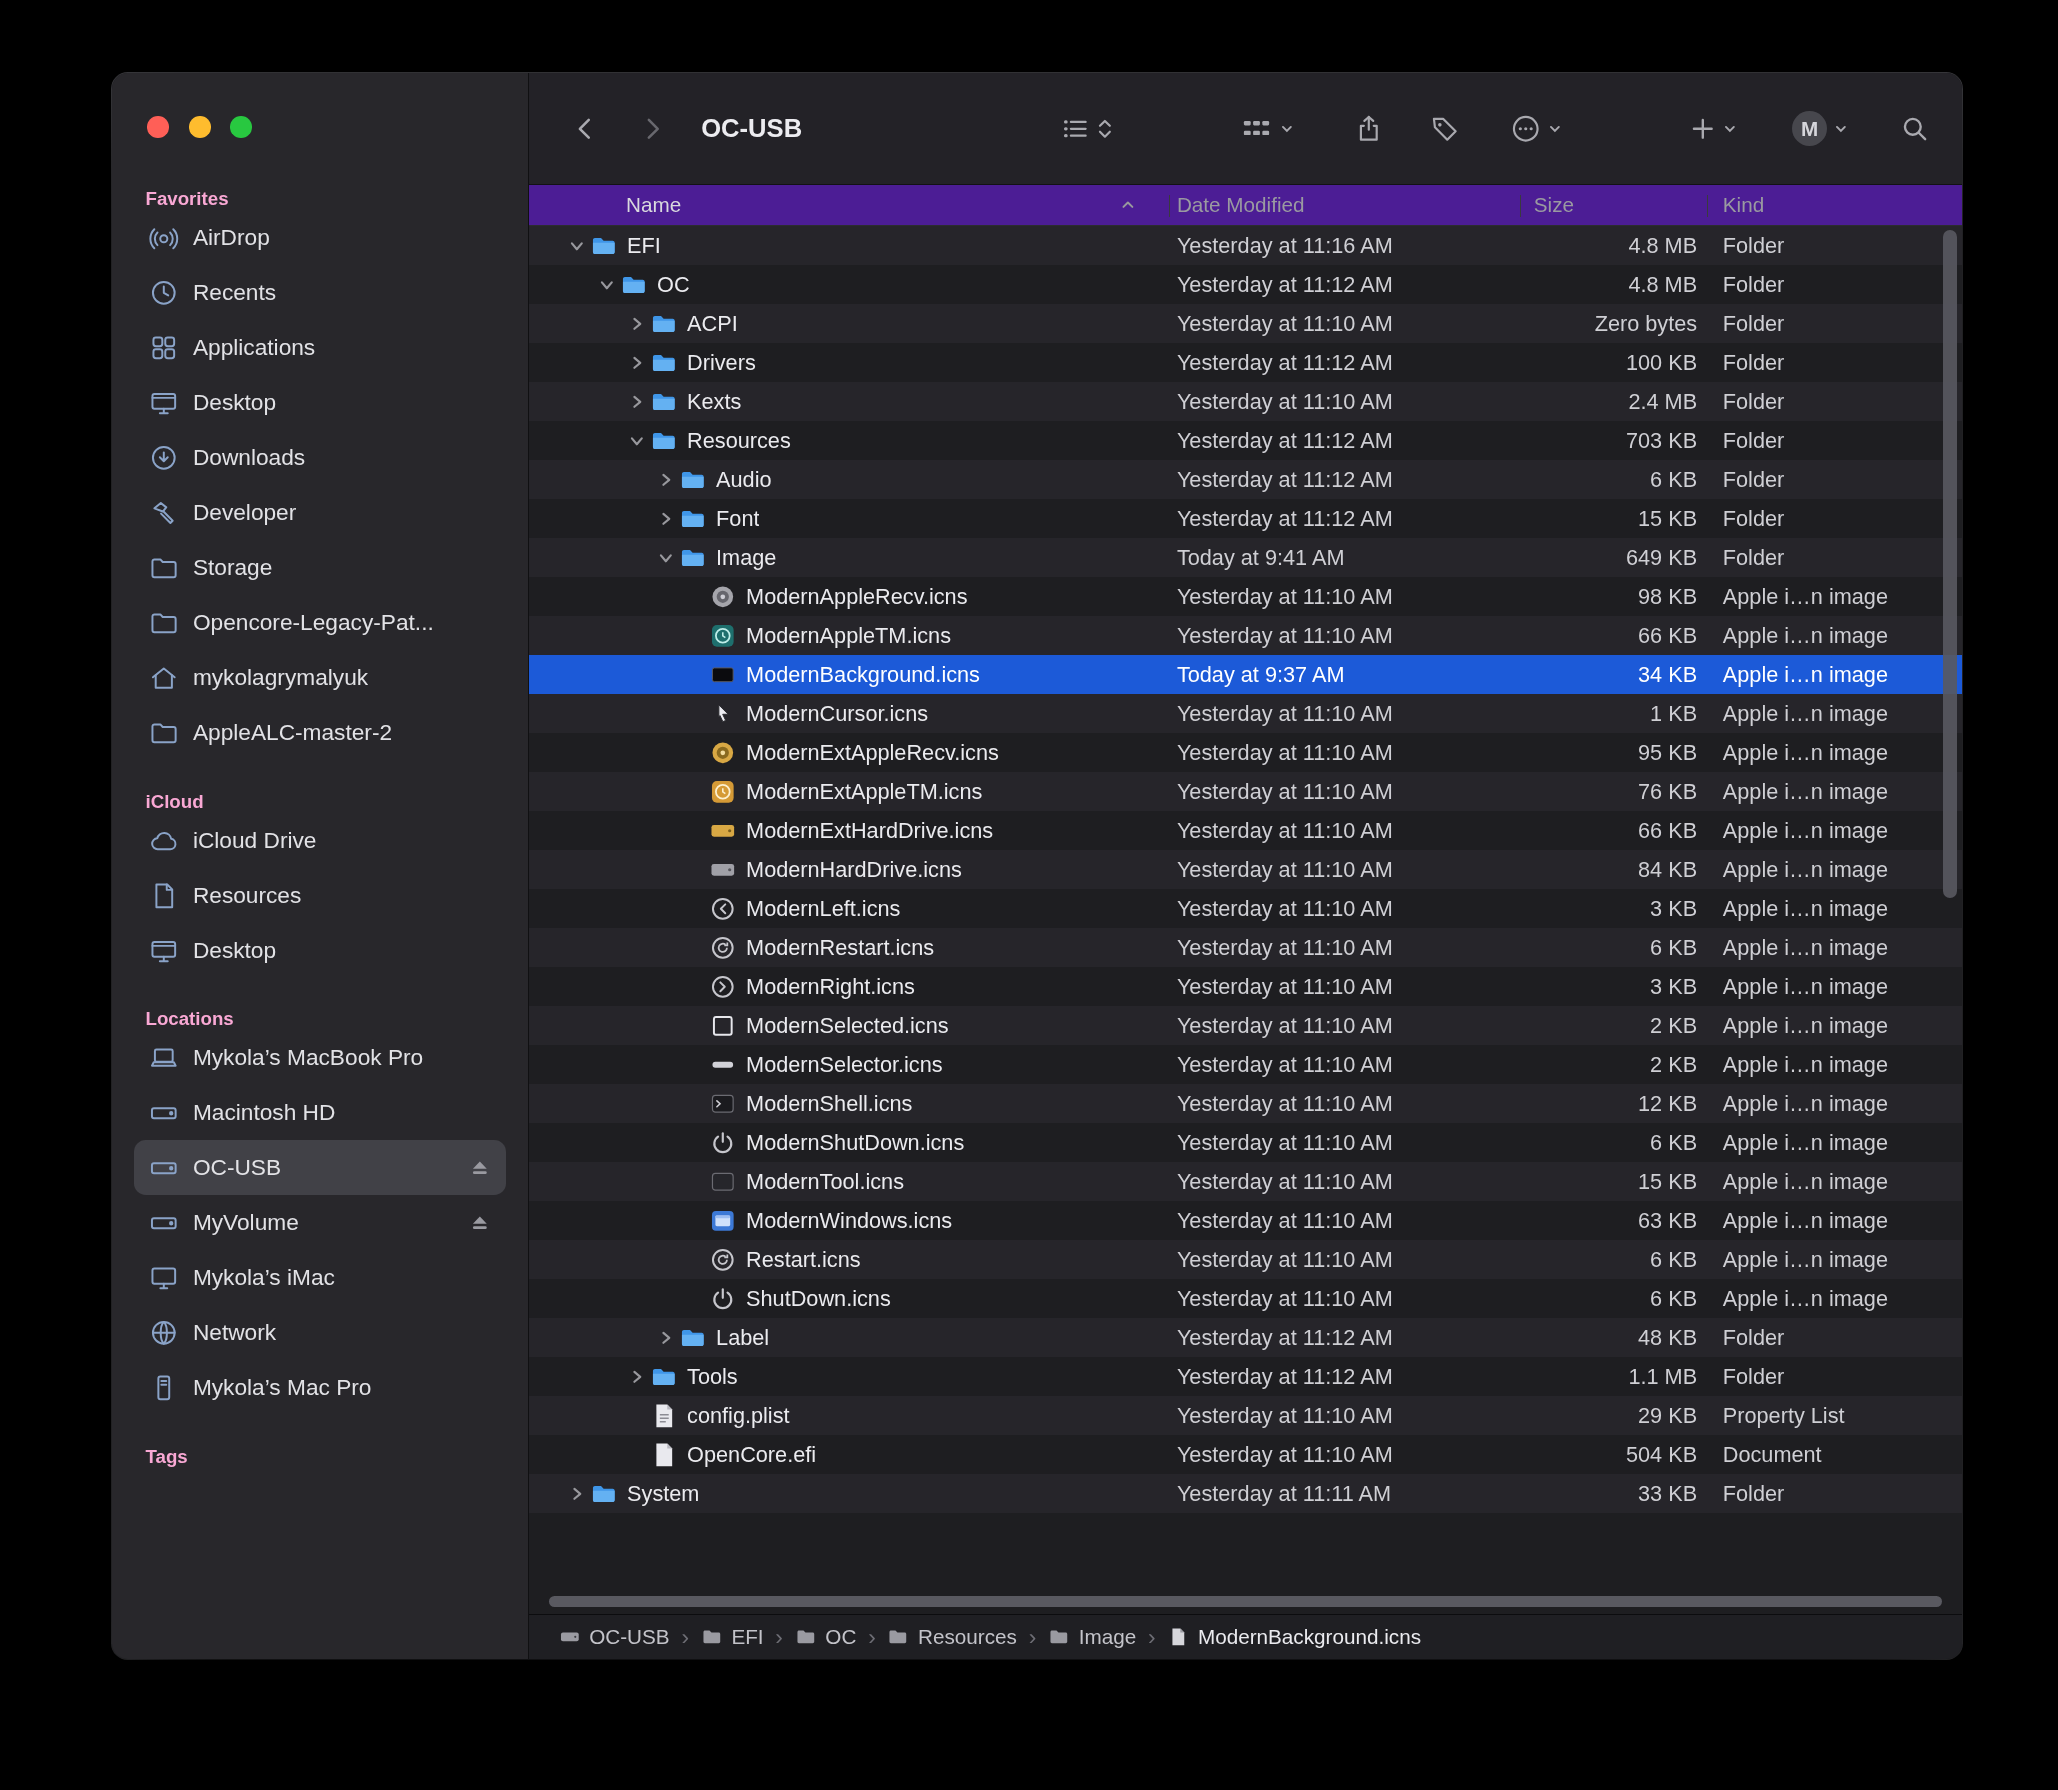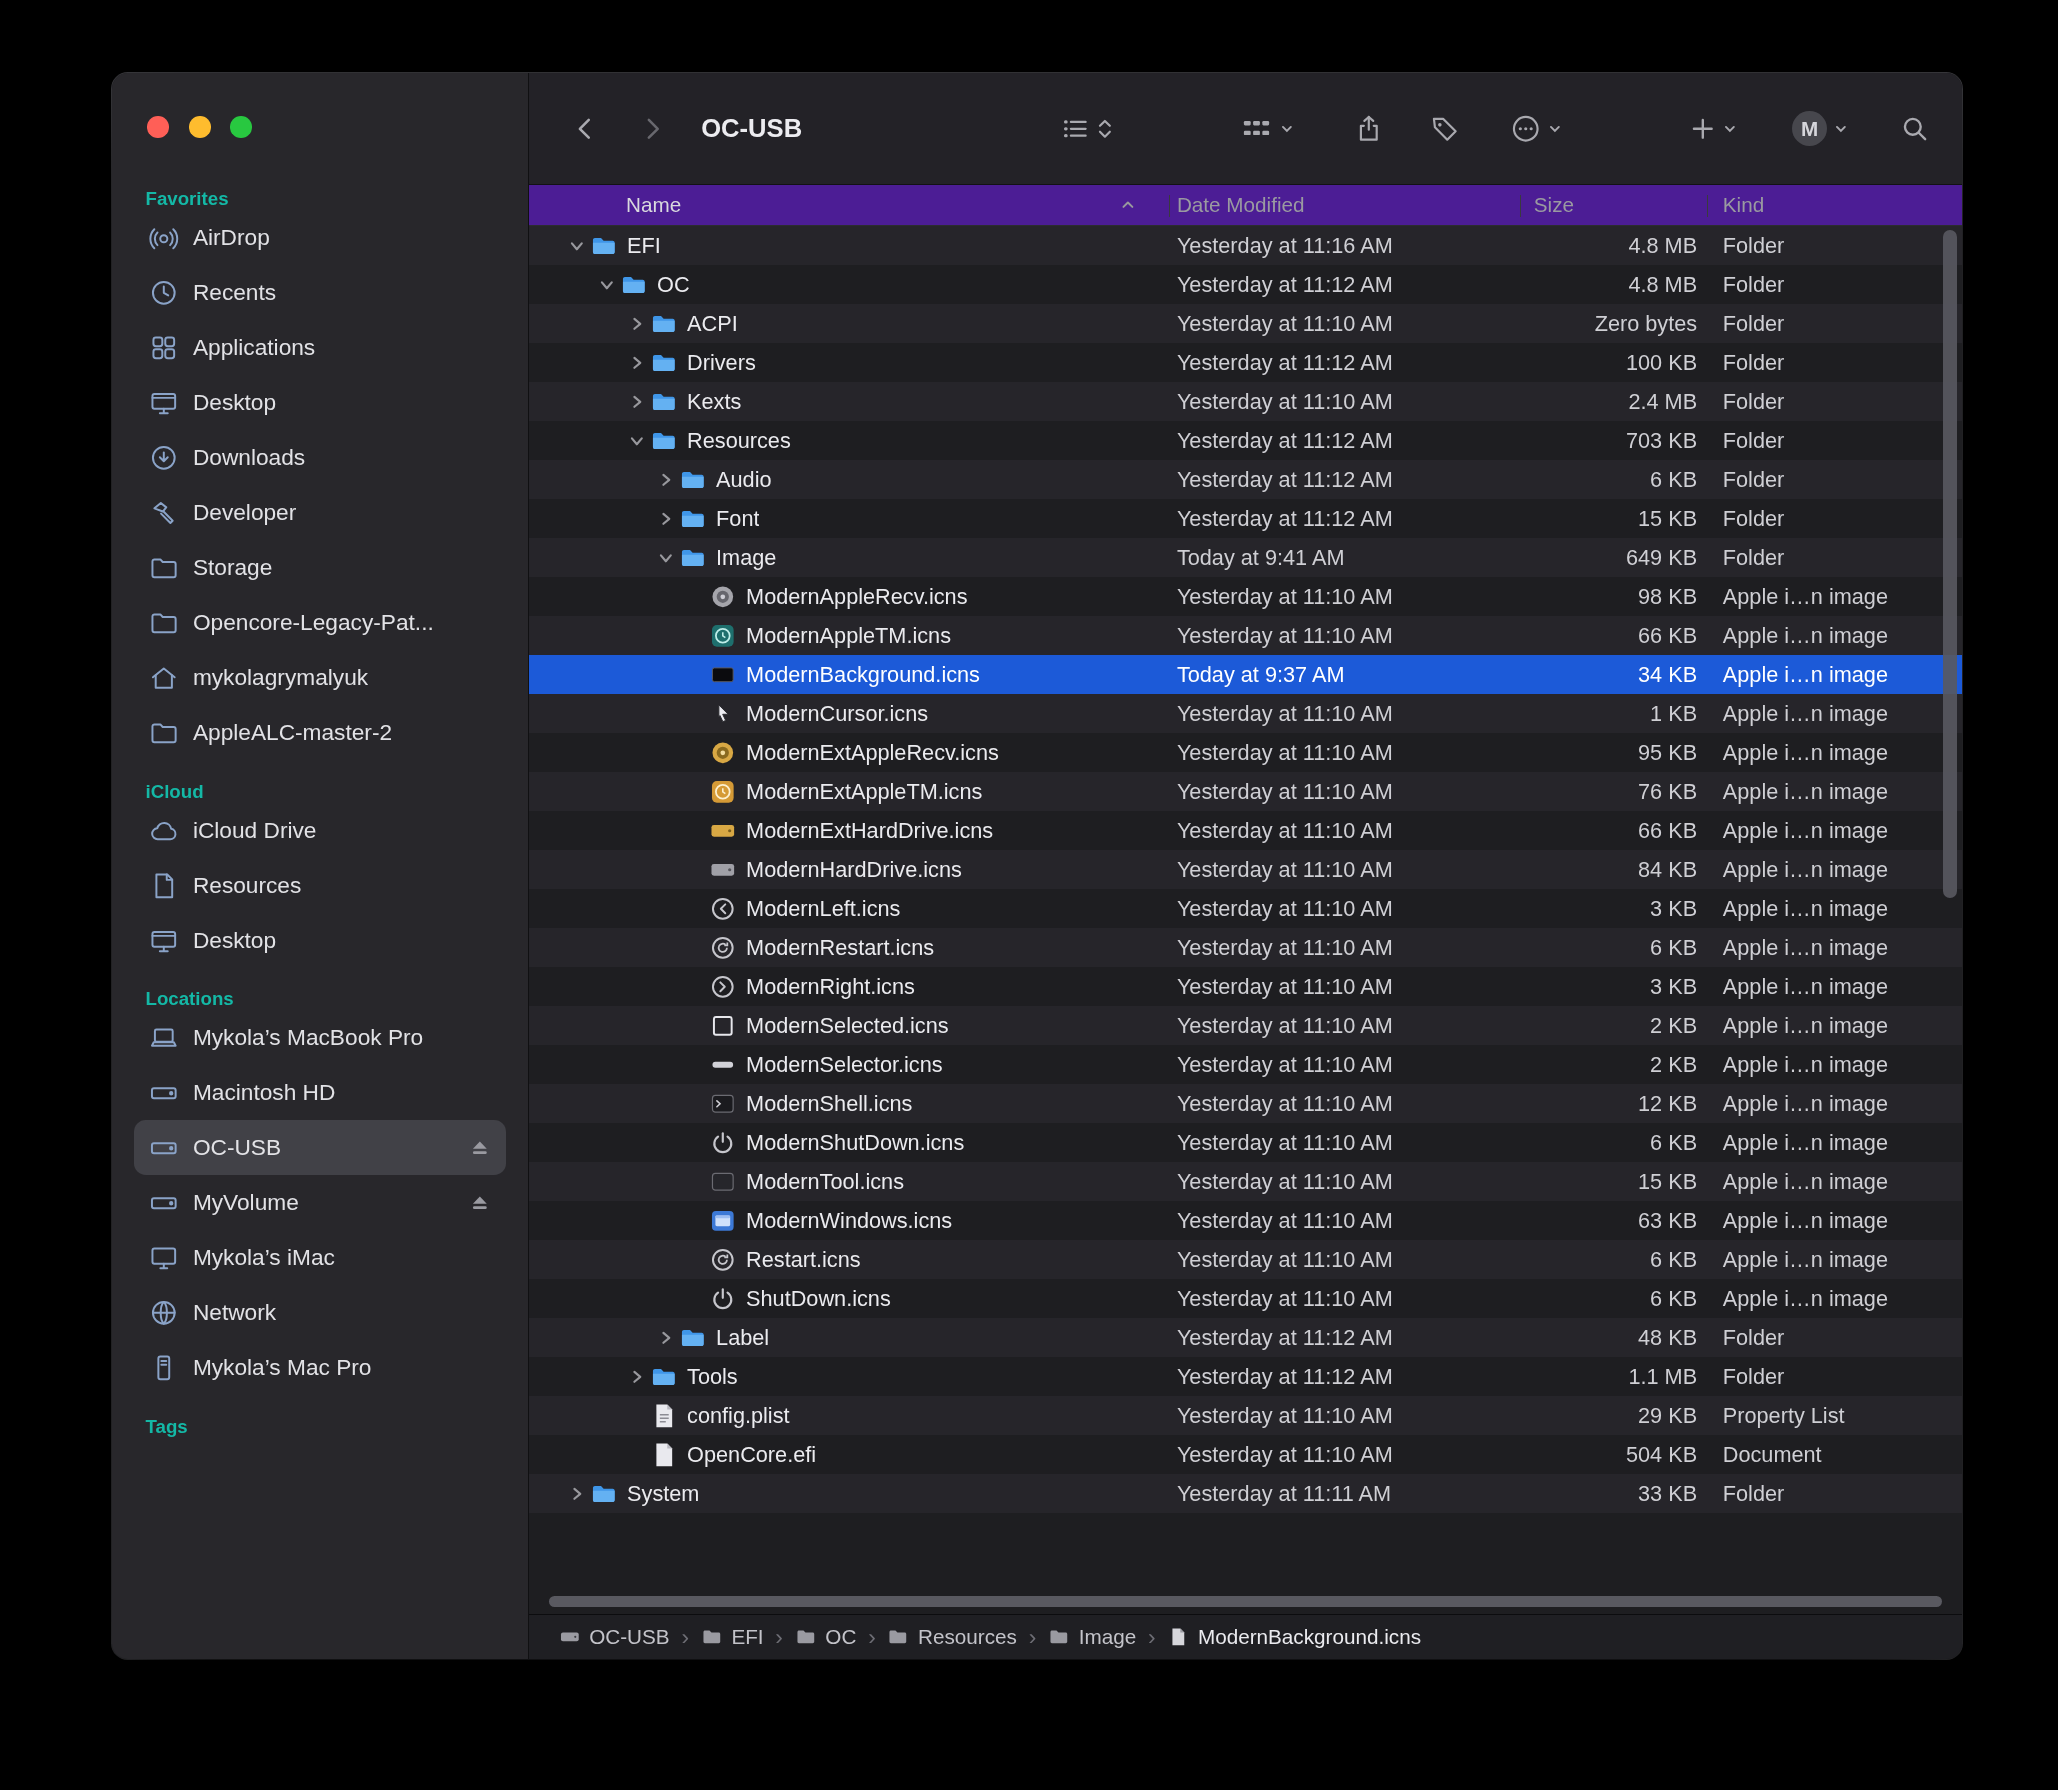--- a/index.html
+++ b/index.html
@@ -2,23 +2,23 @@
 <html><head>
 <meta charset="utf-8">
 <style>
 *{margin:0;padding:0;box-sizing:border-box}
 html,body{width:2059px;height:1791px;background:#000;font-family:"Liberation Sans","DejaVu Sans",sans-serif;overflow:hidden;position:relative}
 .window{position:absolute;left:112px;top:73px;width:1850px;height:1586px;border-radius:15.8px;overflow:hidden;display:flex;background:#1e1e21;box-shadow:0 49px 118px rgba(0,0,0,.9),0 0 0 1px #3c3c40}
 .sidebar{width:417px;flex-shrink:0;background:#28272b;border-right:1px solid #101012;padding:0 21.7px;display:flex;flex-direction:column;overflow:hidden}
 .traffic{display:flex;gap:19.7px;padding:43px 13.8px 0}
 .tl{width:21.7px;height:21.7px;border-radius:50%}
 .tl-close{background:#ff5f57}.tl-min{background:#febc2e}.tl-zoom{background:#28c840}
-.sb-sections .sb-section{margin-top:13px}
+.sb-sections .sb-section{margin-top:23px}
 .sb-sections .sb-section:first-child{margin-top:43px}
-.sb-title{color:#14b8a6;font-size:18.7px;font-weight:700;padding:0 11.8px;height:29.6px;display:flex;align-items:flex-end}
+.sb-title{color:#f9a8d4;font-size:18.7px;font-weight:700;padding:0 11.8px;height:29.6px;display:flex;align-items:flex-end}
 .sb-item{display:flex;align-items:center;gap:13.8px;height:55px;padding:0 15.8px;border-radius:11.8px;color:#e2e2e6;font-size:22.7px}
 .sb-item.selected{background:#414147}
 .sb-icon{width:29.6px;height:29.6px;flex-shrink:0;display:flex;align-items:center;justify-content:center}
 .sb-label{white-space:nowrap;overflow:hidden;text-overflow:ellipsis}
 .sb-eject{margin-left:auto;display:flex}
 .main{flex:1;display:flex;flex-direction:column;min-width:0;background:#1e1e21}
 .toolbar{height:112px;flex-shrink:0;position:relative;background:#232227;border-bottom:1px solid #121214}
 .tb-left{position:absolute;left:35px;top:0;height:100%;display:flex;align-items:center}
 .tb-btn{display:flex;align-items:center;justify-content:center;width:43px;height:43px}
 .tb-fwd{margin-left:23.6px}

